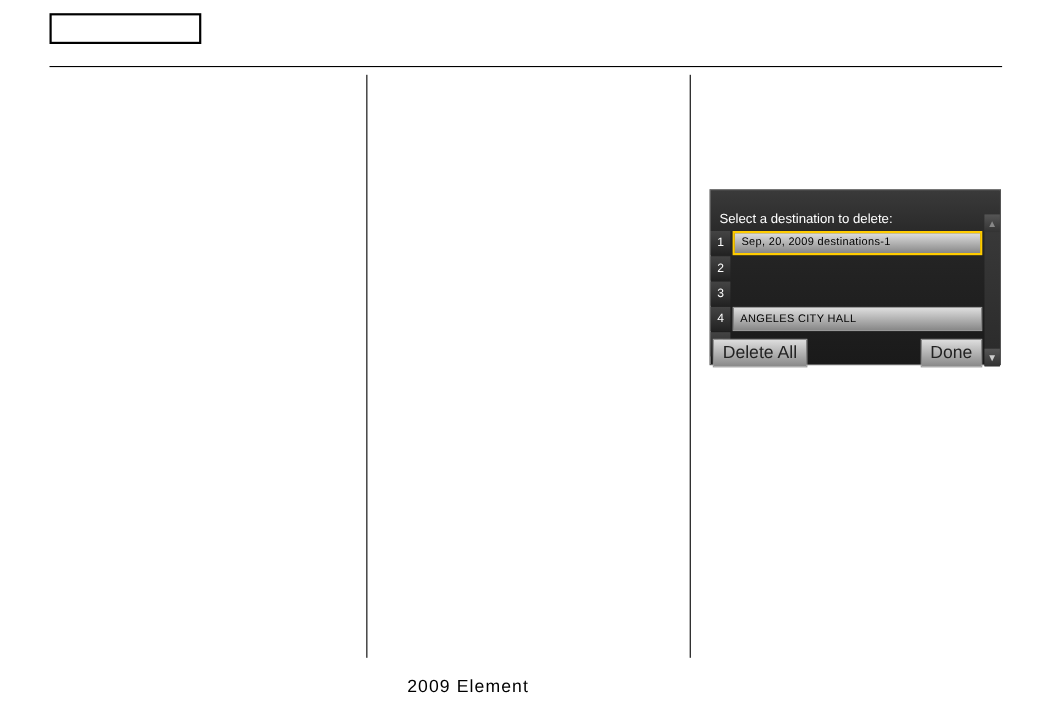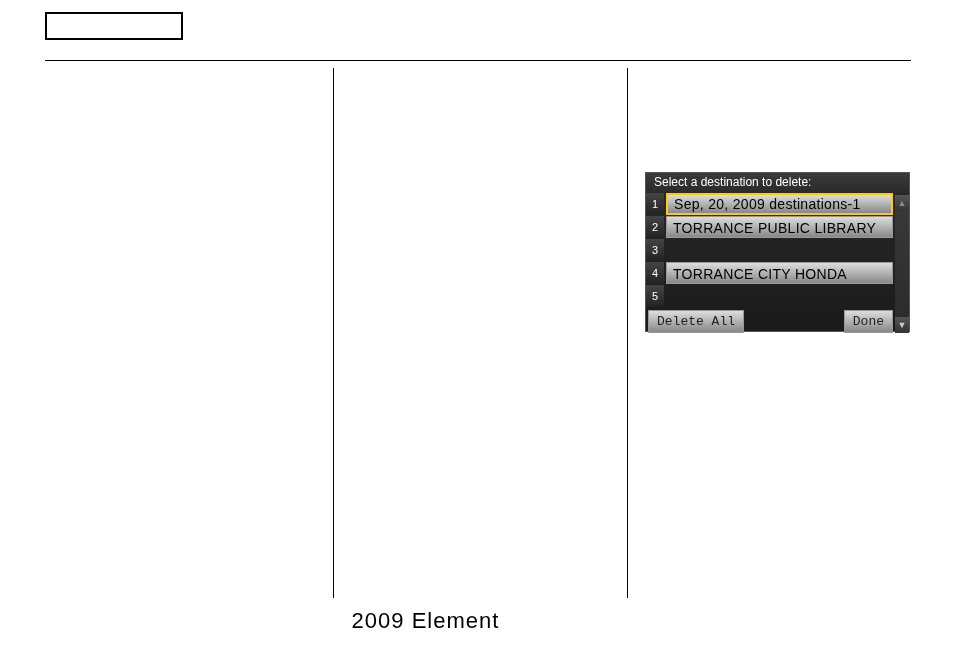--- a/index.html
+++ b/index.html
@@ -46,39 +46,39 @@
       width: 1px;
       height: 530px;
       background: #000;
     }
     .footer-text {
       position: absolute;
       bottom: 18px;
       left: 0;
       width: 819px;
       text-align: center;
-      font-size: 22px;
+      font-size: 16px;
       color: #000;
       letter-spacing: 1px;
       padding-left: 32px;
     }
     .nav-screen {
       position: absolute;
       top: 172px;
       left: 645px;
       width: 265px;
       height: 160px;
       background: linear-gradient(to bottom, #2a2a2a, #1a1a1a);
       border: 1px solid #555;
       font-family: Arial, sans-serif;
     }
     .nav-header {
       color: #fff;
       font-size: 12px;
-      padding: 2px 8px 4px 8px;
+      padding: 19px 8px 4px 8px;
       background: linear-gradient(to bottom, #3a3a3a, #2a2a2a);
     }
     .nav-list {
       display: flex;
       flex-direction: column;
     }
     .nav-row {
       display: flex;
       height: 22px;
       margin-bottom: 1px;
@@ -90,21 +90,21 @@
       text-align: center;
       line-height: 22px;
       background: linear-gradient(to bottom, #444, #222);
     }
     .nav-item {
       flex: 1;
       margin-left: 2px;
       margin-right: 16px;
       background: linear-gradient(to bottom, #ddd 0%, #bbb 40%, #888 100%);
       color: #000;
-      font-size: 14px;
+      font-size: 10px;
       line-height: 22px;
       padding-left: 6px;
       letter-spacing: 0.3px;
       border: 1px solid #999;
     }
     .nav-item.selected {
       border: 2px solid #ffcc00;
       line-height: 18px;
     }
     .nav-scrollbar {
@@ -136,51 +136,49 @@
       right: 14px;
       height: 20px;
       display: flex;
       justify-content: space-between;
       padding: 0 2px;
       align-items: center;
     }
     .nav-btn {
       background: linear-gradient(to bottom, #ddd 0%, #bbb 40%, #888 100%);
       color: #222;
-      font-size: 13px;
+      font-size: 16px;
       padding: 3px 8px;
       border: 1px solid #999;
-      font-family: Liberation Mono, monospace;
     }
   </style>
 </head>
 <body>
 
 <div class="top-box"></div>
 <div class="hr-line"></div>
 <div class="col-divider-1"></div>
 <div class="col-divider-2"></div>
 
 <div class="nav-screen">
   <div class="nav-header">Select a destination to delete:</div>
   <div class="nav-list">
     <div class="nav-row">
       <div class="nav-num">1</div>
       <div class="nav-item selected">Sep, 20, 2009 destinations-1</div>
     </div>
     <div class="nav-row">
       <div class="nav-num">2</div>
-      <div class="nav-item">TORRANCE PUBLIC LIBRARY</div>
     </div>
     <div class="nav-row">
       <div class="nav-num">3</div>
     </div>
     <div class="nav-row">
       <div class="nav-num">4</div>
-      <div class="nav-item">TORRANCE CITY HONDA</div>
+      <div class="nav-item">ANGELES CITY HALL</div>
     </div>
     <div class="nav-row">
       <div class="nav-num">5</div>
     </div>
   </div>
   <div class="nav-scrollbar">
     <div class="scroll-arrow">▲</div>
     <div class="scroll-arrow down">▼</div>
   </div>
   <div class="nav-footer">

